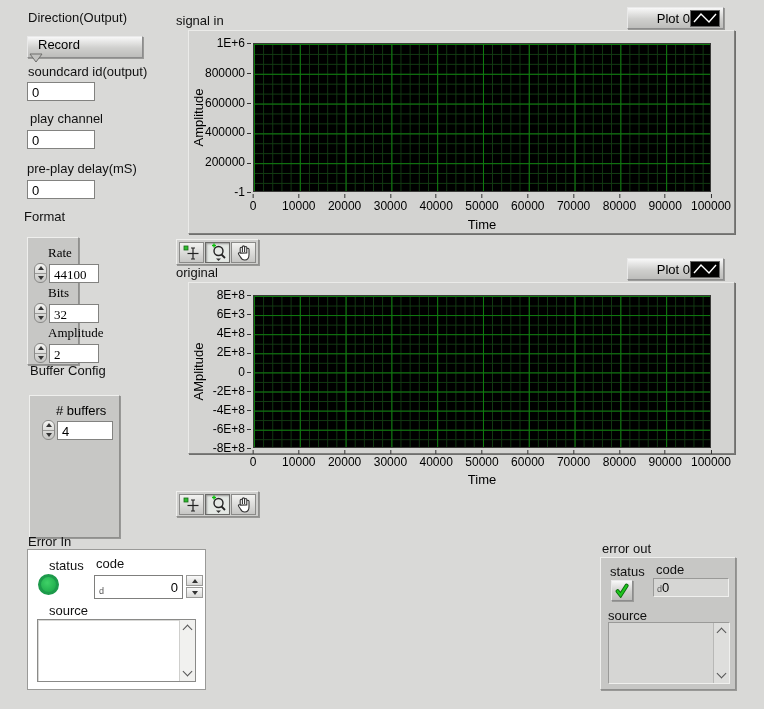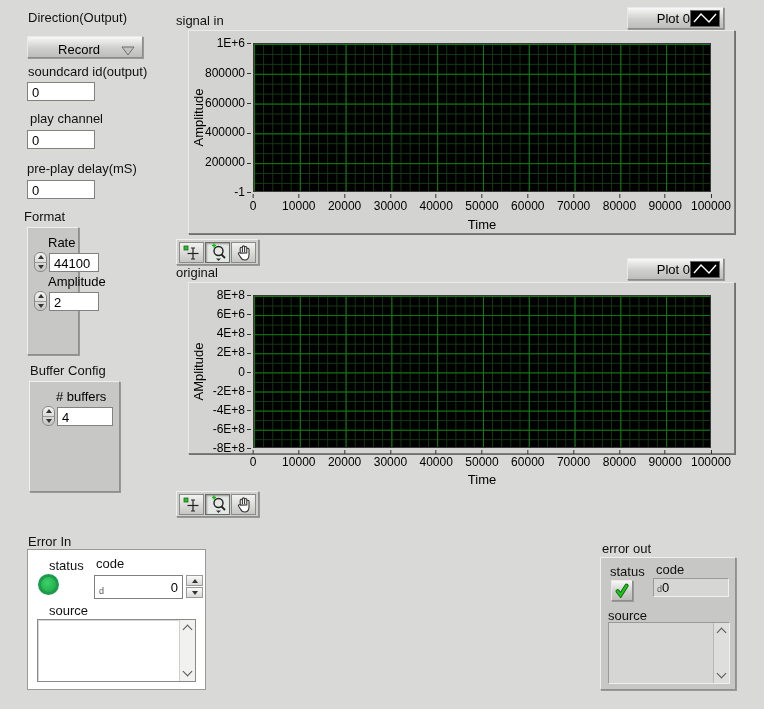--- a/index.html
+++ b/index.html
@@ -14,21 +14,21 @@
             border-top-color:#e9e9e9; border-left-color:#e9e9e9; box-shadow:1px 1px 0 #9a9a98; }
   .panel-raised { background:#c7c7c5; border:1px solid #8f8f8d; border-top-color:#efefed; border-left-color:#efefed;
                   box-shadow:1px 1px 0 #989896; }
   .sunken-white { background:#fff; border:1px solid #8a8a88; box-shadow:inset 1px 1px 0 #d7d7d5; }
   .sunken-gray { background:#d6d6d4; border:1px solid #9a9a98; border-bottom-color:#f0f0ee; border-right-color:#f0f0ee; }
 
   .lv-input { background:#fff; border:1px solid #828280; font-size:13px; color:#000;
               padding:1px 4px 0 4px; height:19px; line-height:17px; display:inline-block; min-width:56px; }
 
   
-  .dropdown { position:absolute; left:27px; top:36px; width:116px; height:22px; display:flex; align-items:flex-end; cursor:pointer; }
+  .dropdown { position:absolute; left:27px; top:36px; width:116px; height:22px; display:flex; align-items:flex-start; cursor:pointer;flex-direction:column; }
   .dropdown .dd-text { flex:1; text-align:center; font-size:13px; padding-left:10px; }
   .dd-arrow { width:16px; height:12px; margin-right:6px; flex:0 0 auto; }
 
   
   .spin { width:13px; height:20px; border:1px solid #8a8a88; border-radius:6px;
           background:linear-gradient(#f4f4f2,#c4c4c2); display:flex; flex-direction:column; margin-right:2px; flex:0 0 auto; }
   .spin-btn { flex:1; display:flex; align-items:center; justify-content:center; cursor:pointer; }
   .spin-btn.up { border-bottom:1px solid #9a9a98; }
   .tri-up { width:0; height:0; border-left:3px solid transparent; border-right:3px solid transparent; border-bottom:4px solid #333; }
   .tri-down { width:0; height:0; border-left:3px solid transparent; border-right:3px solid transparent; border-top:4px solid #333; }
@@ -118,55 +118,69 @@
   <div class="lbl" style="left:28px;top:64px;">soundcard id(output)</div>
   <div class="lv-input" style="position:absolute;left:27px;top:82px;width:68px;">0</div>
 
   <div class="lbl" style="left:30px;top:111px;">play channel</div>
   <div class="lv-input" style="position:absolute;left:27px;top:130px;width:68px;">0</div>
 
   <div class="lbl" style="left:27px;top:161px;">pre-play delay(mS)</div>
   <div class="lv-input" style="position:absolute;left:27px;top:180px;width:68px;">0</div>
 
   <div class="lbl" style="left:24px;top:209px;">Format</div>
-  <div class="cluster panel-raised" style="left:27px;top:227px;width:52px;height:128px;">
+  <div class="cluster panel-raised" style="left:27px;top:237px;width:52px;height:128px;font-family:Liberation Serif, serif;">
     <div>
         <div class="lv-field">
         <div class="lv-field-label">Rate</div>
         <div class="lv-row">
           <div class="spin">
             <div class="spin-btn up">
                 <div class="tri-up"></div>
               </div>
             <div class="spin-btn">
                 <div class="tri-down"></div>
               </div>
           </div>
           <div class="lv-input" style="min-width:50px;">44100</div>
         </div>
       </div>
         <div class="lv-field">
+        <div class="lv-field-label">Bits</div>
+        <div class="lv-row">
+          <div class="spin">
+            <div class="spin-btn up">
+                <div class="tri-up"></div>
+              </div>
+            <div class="spin-btn">
+                <div class="tri-down"></div>
+              </div>
+          </div>
+          <div class="lv-input" style="min-width:50px;">32</div>
+        </div>
+      </div>
+        <div class="lv-field">
         <div class="lv-field-label">Amplitude</div>
         <div class="lv-row">
           <div class="spin">
             <div class="spin-btn up">
                 <div class="tri-up"></div>
               </div>
             <div class="spin-btn">
                 <div class="tri-down"></div>
               </div>
           </div>
           <div class="lv-input" style="min-width:50px;">2</div>
         </div>
       </div>
       </div>
   </div>
 
   <div class="lbl" style="left:30px;top:363px;">Buffer Config</div>
-  <div class="cluster panel-raised" style="left:29px;top:381px;width:91px;height:111px;padding-left:12px;">
+  <div class="cluster panel-raised" style="left:29px;top:395px;width:91px;height:143px;padding-left:12px;">
     <div>
         <div class="lv-field">
         <div class="lv-field-label"># buffers</div>
         <div class="lv-row">
           <div class="spin">
             <div class="spin-btn up">
                 <div class="tri-up"></div>
               </div>
             <div class="spin-btn">
                 <div class="tri-down"></div>
@@ -301,21 +315,21 @@
         </svg>
     </span>
   </div>
   <div class="graph-panel" style="left:188px;top:282px;height:172px;">
     <div class="plot g2"></div>
     <div class="ylabel" style="top:12px;height:153px;">
       <span>AMplitude</span>
     </div>
     <div class="ticks-y" style="top:5px;height:167px;">
         <div class="yt">8E+8</div>
-        <div class="yt">6E+6</div>
+        <div class="yt">6E+3</div>
         <div class="yt">4E+8</div>
         <div class="yt">2E+8</div>
         <div class="yt">0</div>
         <div class="yt">-2E+8</div>
         <div class="yt">-4E+8</div>
         <div class="yt">-6E+8</div>
         <div class="yt">-8E+8</div>
       </div>
     <div class="ticks-x" style="top:167px;">
         <div class="xt" style="left: 0%;">0</div>

